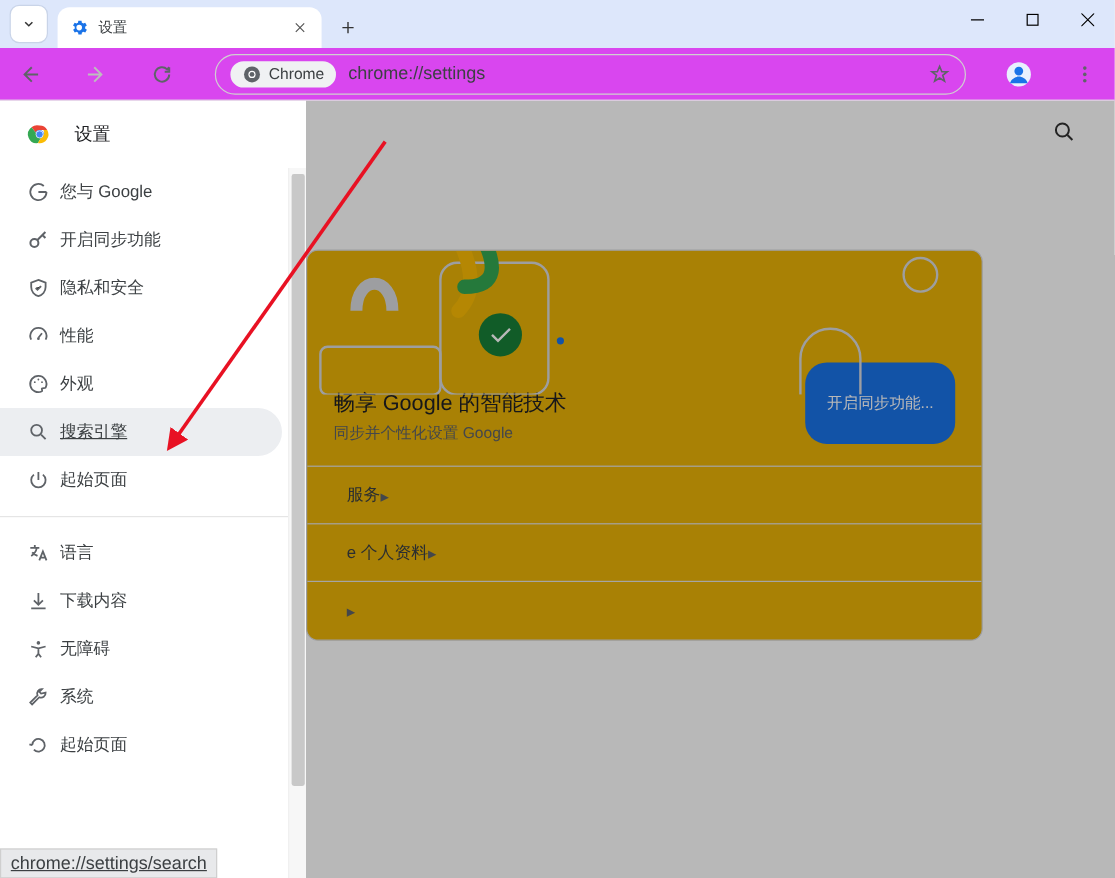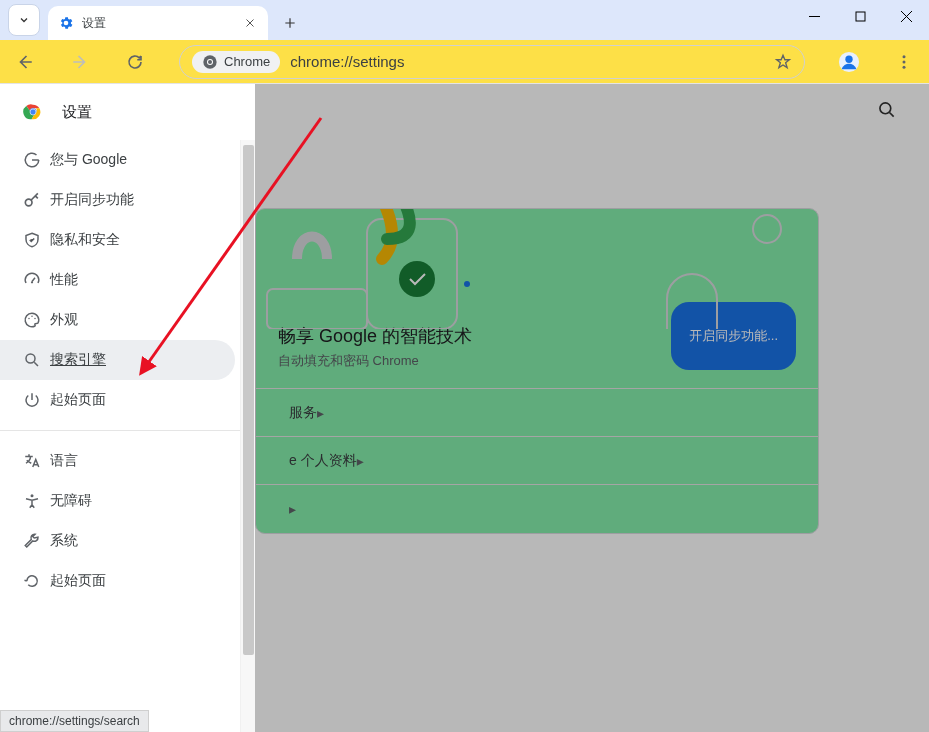--- a/index.html
+++ b/index.html
@@ -10,21 +10,21 @@
     .tab-dropdown { width: 32px; height: 32px; margin: 4px 4px 4px 8px; border-radius: 8px; display: flex; align-items: center; justify-content: center; background: #fff; border: 1px solid #c9d4e8;}
     .tab { background: #fff; border-radius: 10px 10px 0 0; height: 34px; display: flex; align-items: center; padding: 0 10px; margin-left: 4px; min-width: 220px; position: relative; }
     .tab-favicon { width: 16px; height: 16px; display: flex; align-items: center; justify-content: center; }
     .tab-title { font-size: 12px; margin-left: 8px; color: #3c4043; flex: 1; }
     .tab-close { width: 16px; height: 16px; display: flex; align-items: center; justify-content: center; color: #555; cursor: pointer; }
     .new-tab { width: 28px; height: 28px; display: flex; align-items: center; justify-content: center; margin-left: 8px; margin-bottom: 3px; color: #333; cursor: pointer; border-radius: 50%; }
     .window-controls { position: absolute; right: 0; top: 0; display: flex; height: 40px; }
     .win-btn { width: 46px; height: 32px; display: flex; align-items: center; justify-content: center; color: #000; }
 
     
-    .toolbar { height: 44px; background: #fde047; border-bottom: 1px solid #e4e4e4; display: flex; align-items: center; padding: 0 8px; gap: 21px; }
+    .toolbar { height: 44px; background: #d946ef; border-bottom: 1px solid #e4e4e4; display: flex; align-items: center; padding: 0 8px; gap: 21px; }
     .tool-btn { width: 34px; height: 34px; display: flex; align-items: center; justify-content: center; color: #5f6368; border-radius: 50%; }
     .tool-btn.disabled { color: #bdbdbd; }
     .addr { flex: 1; height: 34px; border: 1px solid #d0d0d0; border-radius: 17px; display: flex; align-items: center; padding: 0 12px; gap: 10px; margin: 0 6px; }
     .addr-chip { display: flex; align-items: center; gap: 6px; background: #f0f1f3; padding: 3px 10px; border-radius: 14px; font-size: 13px; color: #3c4043; }
     .addr-url { font-size: 15px; color: #3c4043; flex: 1; }
     .addr-star { color: #5f6368; }
 
     
     .content { position: absolute; top: 84px; left: 0; right: 0; bottom: 0; display: flex; }
     .sidebar { width: 255px; background: #fff; position: relative; }
@@ -36,36 +36,36 @@
     .sb-items { padding: 0 0 0 0; }
     .sb-item { height: 40px; display: flex; align-items: center; padding-left: 22px; gap: 8px; font-size: 14px; color: #3c4043; cursor: pointer; border-radius: 0 20px 20px 0; margin-right: 20px; }
     .sb-item.active { background: #eceef1; text-decoration: underline; }
     .sb-icon { width: 20px; height: 20px; display: flex; align-items: center; justify-content: center; color: #5f6368; flex-shrink: 0;}
     .sb-divider { height: 1px; background: #e5e5e5; margin: 10px 0 10px 0; }
 
     
     .main { flex: 1; position: relative; background: #fff; }
     .main-header { height: 56px; display: flex; align-items: center; justify-content: flex-end; padding-right: 20px; }
     .overlay { position: absolute; inset: 0; background: rgba(0,0,0,0.28); }
-    .card { position: absolute; top: 124px; left: 0; right: 110px; background: #86efac; border: 1px solid #dadce0; border-radius: 10px; overflow: hidden; }
+    .card { position: absolute; top: 124px; left: 0; right: 110px; background: #eab308; border: 1px solid #dadce0; border-radius: 10px; overflow: hidden; }
     .promo { height: 180px; border-bottom: 1px solid #e5e5e5; position: relative; display: flex; align-items: flex-end; padding: 0 22px 18px; }
     .promo-illus { position: absolute; left: 0; right: 0; top: 0; height: 120px; overflow: hidden;}
     .promo-text { flex: 1; }
     .promo-title { font-size: 18px; color: #202124; margin-bottom: 4px; }
     .promo-sub { font-size: 13px; color: #5f6368; }
     .promo-btn { background: #1a73e8; color: #fff; border: none; border-radius: 18px; padding: 25px 18px; font-size: 13px; cursor: pointer; }
     .row { height: 48px; display: flex; align-items: center; padding: 0 33px; border-bottom: 1px solid #e5e5e5; font-size: 14px; color: #3c4043; cursor: pointer; }
     .row:last-child { border-bottom: none; }
     .chev { color: #5f6368; font-size: 14px;}
 
     
     .arrow { position: absolute; top: 108px; left: 131px; pointer-events: none; z-index: 50; }
 
     
-    .statusbar { position: absolute; left: 0; bottom: 0; background: #e8e9eb; border: 1px solid #cfcfcf; padding: 3px 8px; font-size: 12px; color: #3c4043; z-index: 60; }
+    .statusbar { position: absolute; left: 0; bottom: 0; background: #e8e9eb; border: 1px solid #cfcfcf; padding: 3px 8px; font-size: 15px; color: #3c4043; z-index: 60; text-decoration: underline; }
 
     svg { display: block; }
     .gray-search { position: absolute; right: 32px; top: 16px; color: #333; }
   </style>
 </head>
 <body>
 
 <div class="titlebar">
   <div class="tab-dropdown">
     <svg width="12" height="12" viewBox="0 0 24 24">
@@ -239,20 +239,28 @@
     </div>
     <div class="sb-divider"></div>
     <div class="sb-items">
       <div class="sb-item">
         <span class="sb-icon">
             <svg width="18" height="18" viewBox="0 0 24 24">
               <path fill="none" stroke="#5f6368" stroke-width="2" d="M3 6h10M8 3v3M10 6c0 4-3 7-6 9M5 11c2 2 4 3 6 4M13 20l4-10 4 10M14.5 17h5"></path>
             </svg>
           </span>
         <span>语言</span>
+      </div>
+      <div class="sb-item">
+        <span class="sb-icon">
+            <svg width="18" height="18" viewBox="0 0 24 24">
+              <path fill="none" stroke="#5f6368" stroke-width="2" d="M12 3v12M7 11l5 5 5-5M4 20h16"></path>
+            </svg>
+          </span>
+        <span>下载内容</span>
       </div>
       <div class="sb-item">
         <span class="sb-icon">
             <svg width="18" height="18" viewBox="0 0 24 24">
               <circle cx="12" cy="5" r="2" fill="#5f6368"></circle>
               <path fill="none" stroke="#5f6368" stroke-width="2" d="M4 9l8 2 8-2M12 11v6M9 21l3-4 3 4"></path>
             </svg>
           </span>
         <span>无障碍</span>
       </div>
@@ -298,21 +306,21 @@
             <path d="M130 -20 q30 50 -10 50" fill="none" stroke="#34a853" stroke-width="12" stroke-linecap="round"></path>
             <circle cx="150" cy="70" r="18" fill="#188038"></circle>
             <path d="M143 70l5 5 10-10" stroke="#fff" stroke-width="2" fill="none"></path>
             <circle cx="200" cy="75" r="3" fill="#1a73e8"></circle>
             <path d="M400 120v-30a25 25 0 0 1 50 0v30" fill="none" stroke="#dadce0" stroke-width="2"></path>
             <circle cx="500" cy="20" r="14" fill="none" stroke="#dadce0" stroke-width="2"></circle>
           </svg>
         </div>
         <div class="promo-text">
           <div class="promo-title">畅享 Google 的智能技术</div>
-          <div class="promo-sub">自动填充和密码 Chrome</div>
+          <div class="promo-sub">同步并个性化设置 Google</div>
         </div>
         <button class="promo-btn">开启同步功能...</button>
       </div>
       <div class="row">
         <span>服务</span>
         <span class="chev">▸</span>
       </div>
       <div class="row">
         <span>e 个人资料</span>
         <span class="chev">▸</span>

